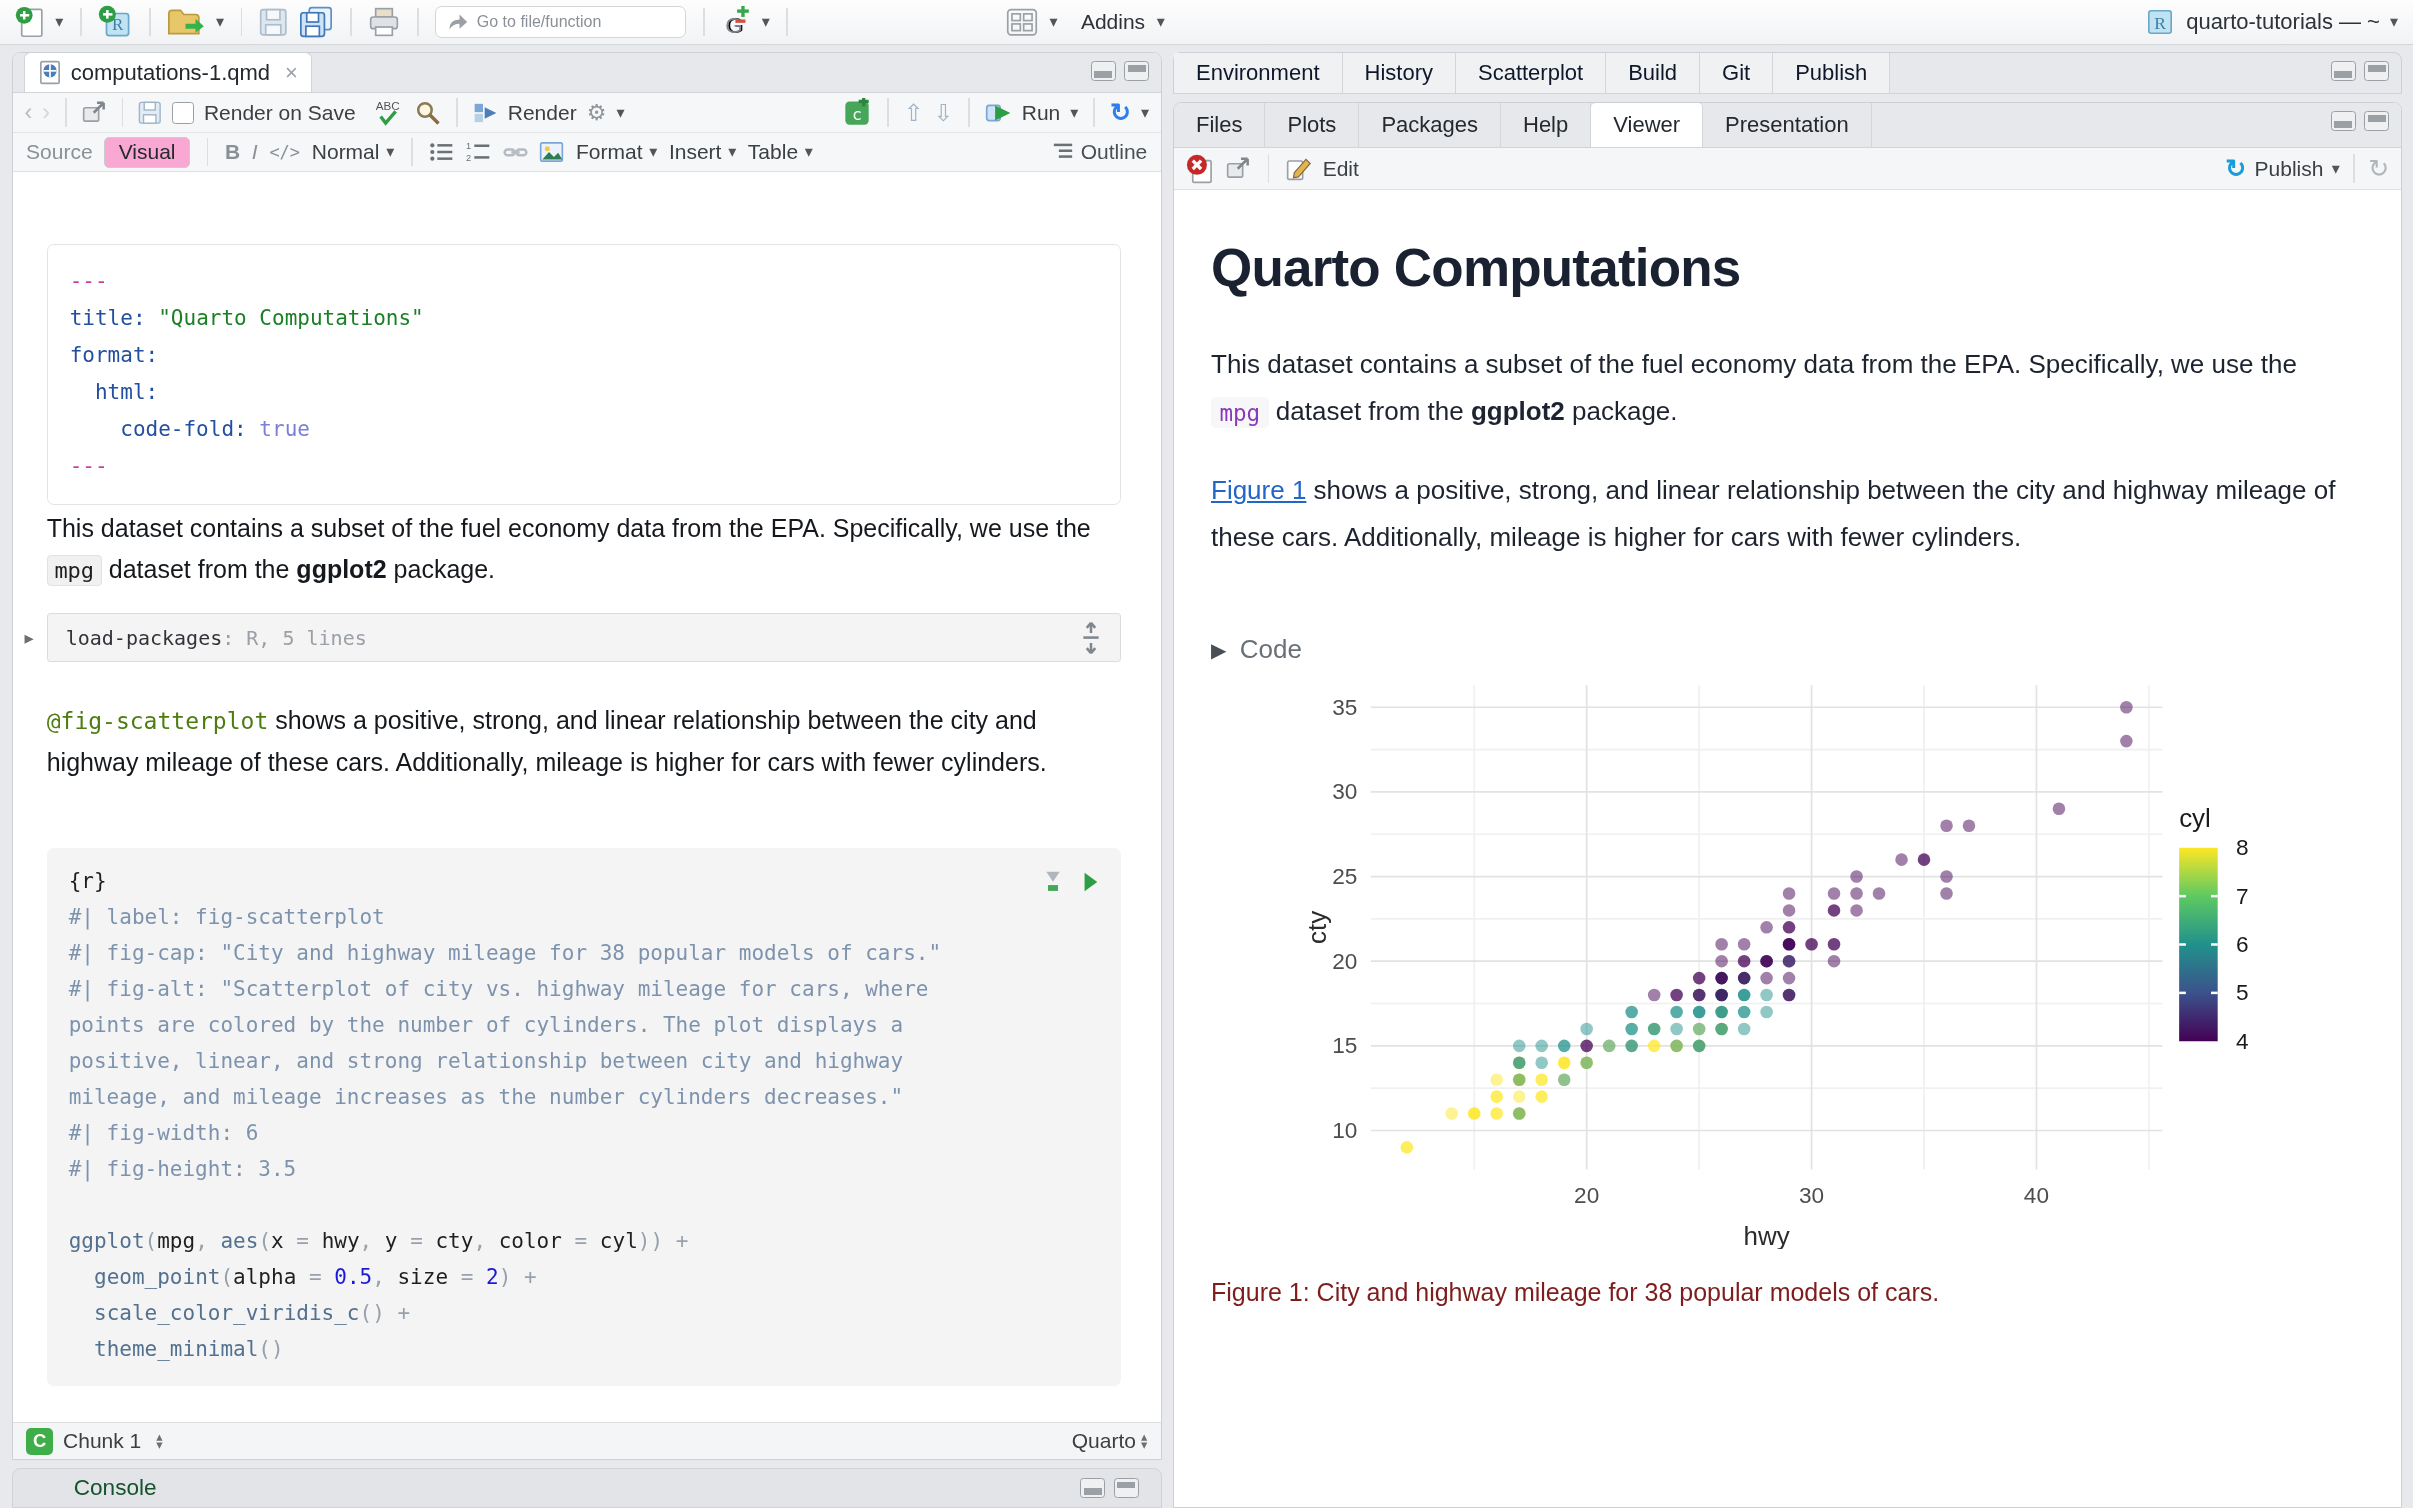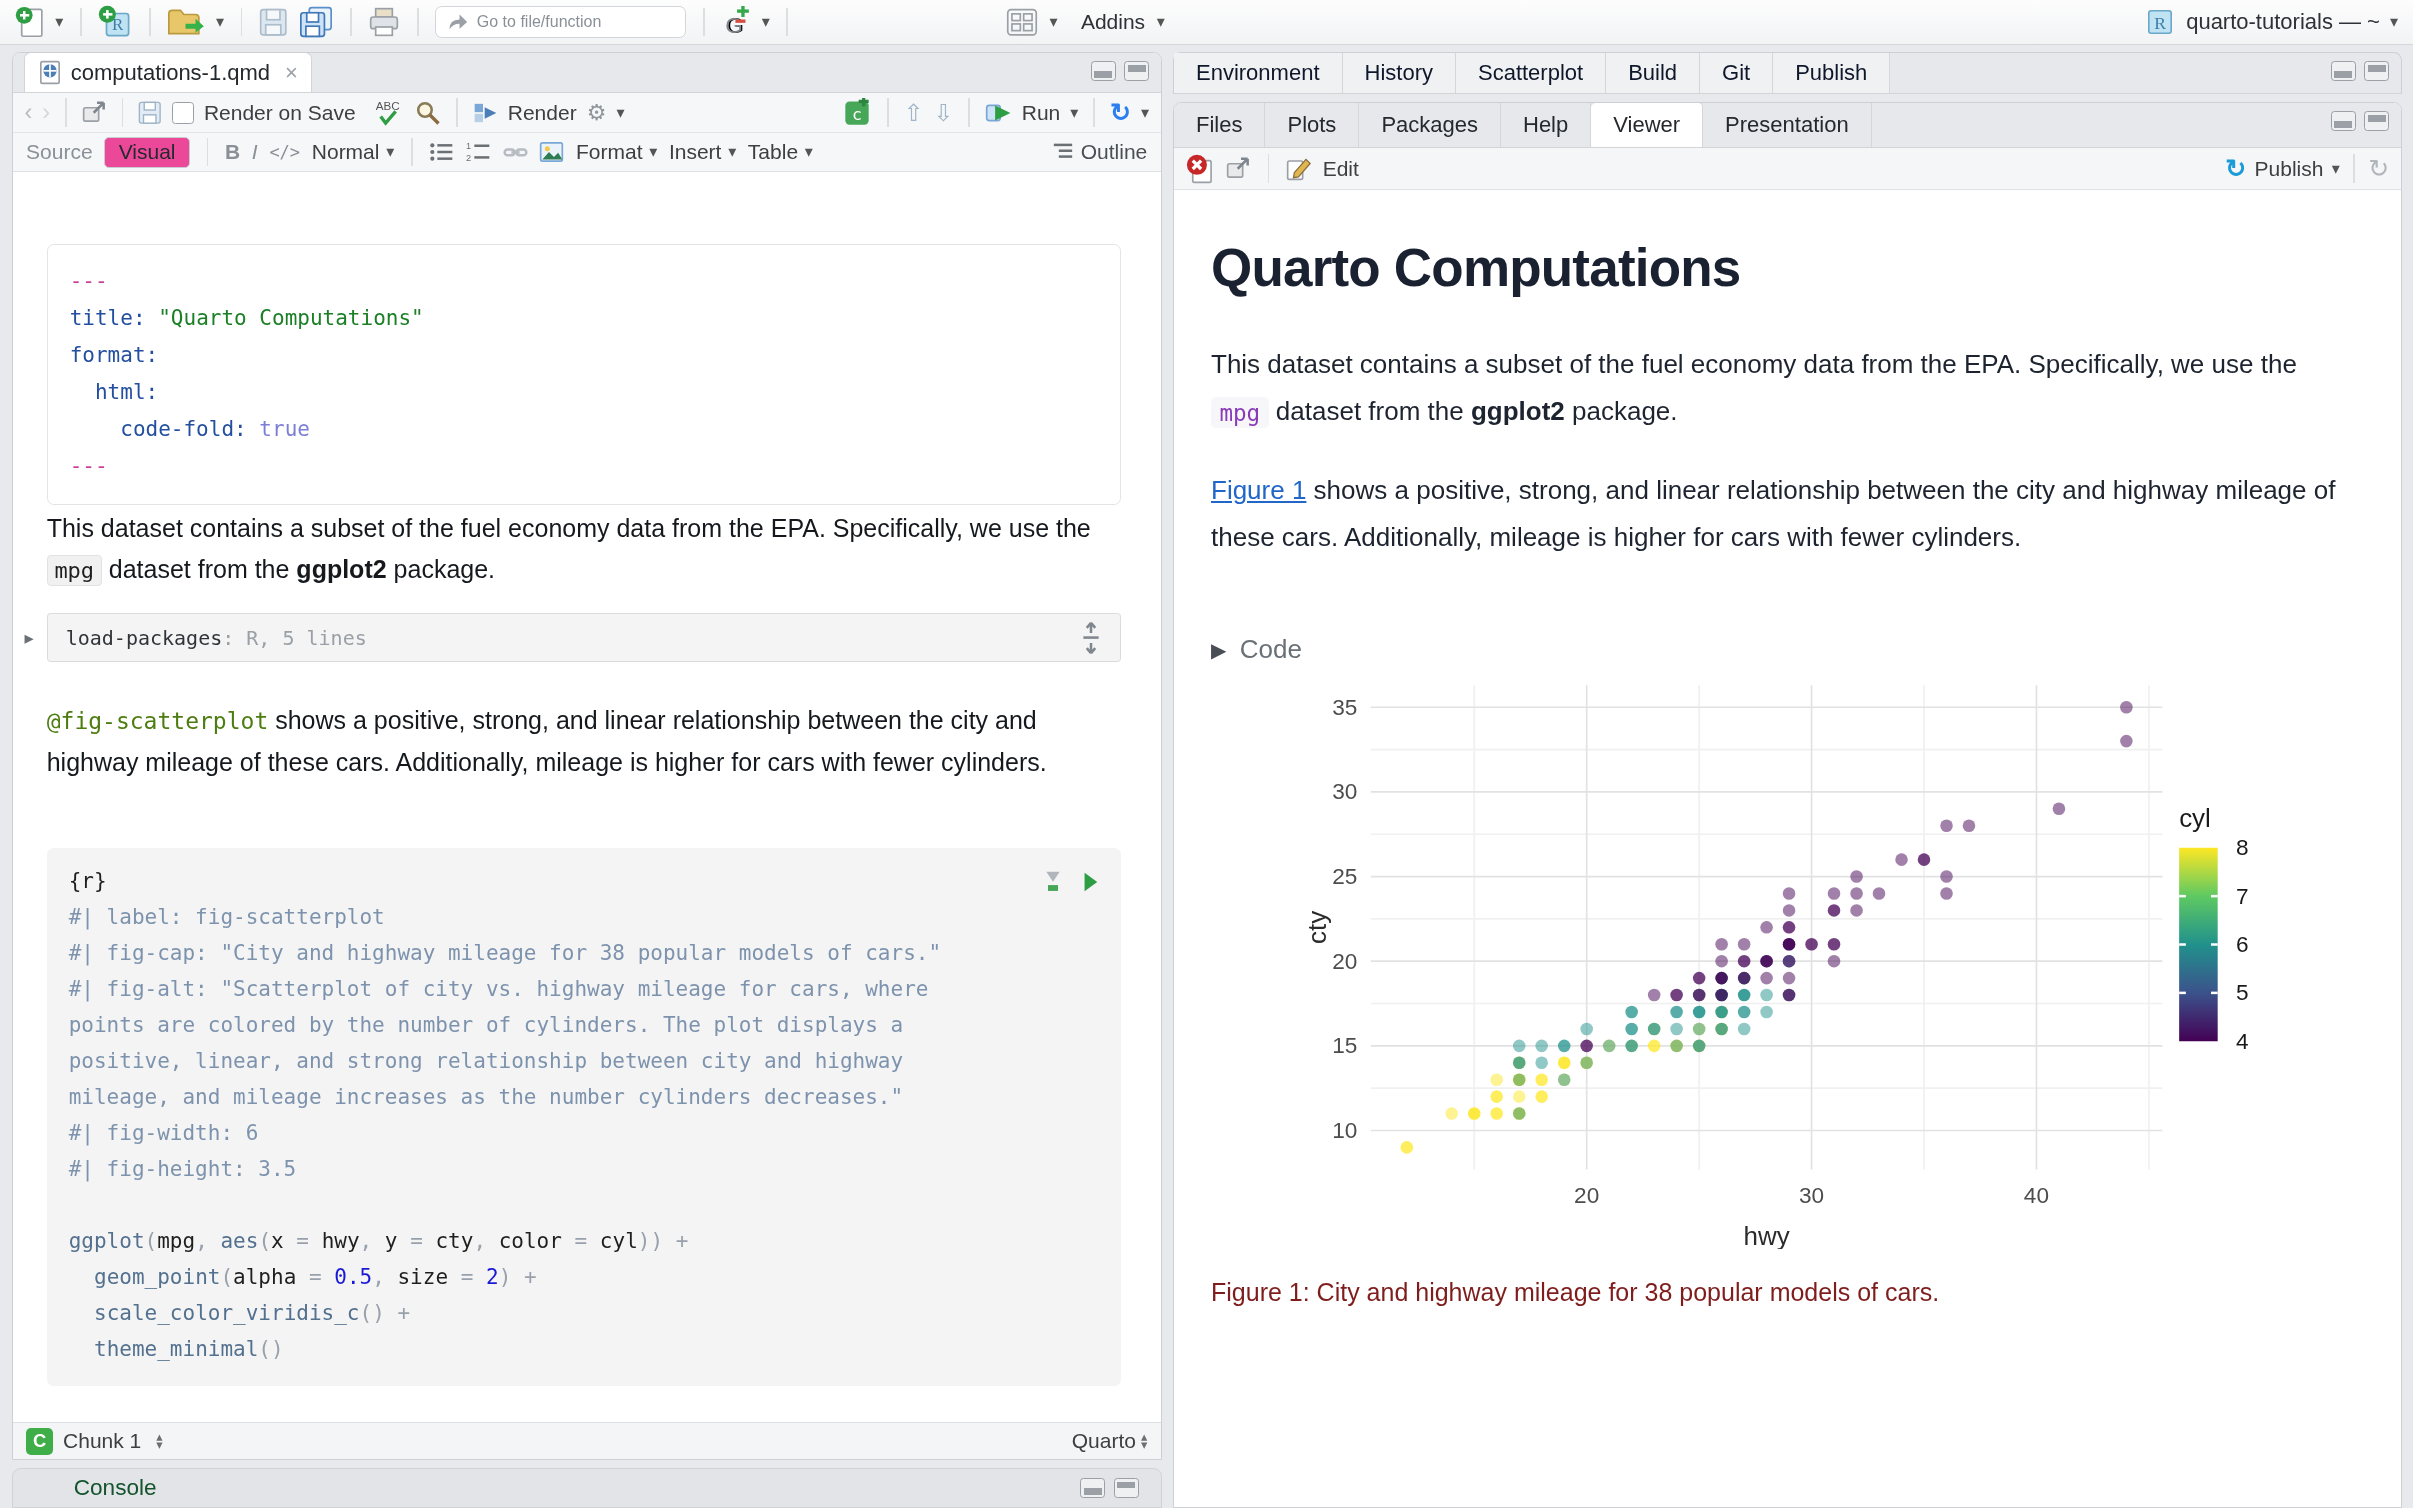--- a/index.html
+++ b/index.html
@@ -28,21 +28,21 @@
 
   
   #left-pane { left:11.7px; top:52px; width:1150px; height:1408px; }
   #editor-tabbar { height:40px; }
   #editor-tab { margin-left:11.7px; height:40px; background:#fff; border:1.7px solid #d2d5d8; border-bottom:none;
     border-radius:6.7px 6.7px 0 0; display:flex; align-items:center; gap:10px; padding:0 13.4px; font-size:22px; color:#24292e; }
   .close-x { color:#9aa0a6; font-size:22px; margin-left:5px; }
   #editor-toolbar { height:40px; background:#f6f7f9; border-bottom:1.7px solid #e2e4e7; display:flex; align-items:center; padding:0 11.7px; gap:10px; font-size:21px; color:#3c4043; }
   #format-bar { height:39px; background:#f6f7f9; border-bottom:1.7px solid #dfe1e4; display:flex; align-items:center; padding:0 13.4px; gap:11.7px; font-size:21px; color:#3c4043; }
   .fb-dim { color:#8a9097; }
-  #visual-toggle { background:#ec4899; border:1.7px solid #c9cdd1; border-radius:5px; padding:2.5px 13.4px; color:#24292e; }
+  #visual-toggle { background:#f9a8d4; border:1.7px solid #c9cdd1; border-radius:5px; padding:2.5px 13.4px; color:#24292e; }
   .dd { display:flex; align-items:center; gap:6.7px; }
   #outline-btn { margin-left:auto; display:flex; align-items:center; gap:6.7px; color:#4a4f55; }
 
   #editor-content { position:absolute; left:0; top:121px; width:100%; bottom:37px; background:#fff; overflow:hidden; }
   .mono { font-family:"DejaVu Sans Mono","Liberation Mono",monospace; }
 
   #yaml-box { position:absolute; left:34px; top:70px; width:1074px; border:1.7px solid #e2e4e6; border-radius:6.7px; padding:18.4px 22px; }
   .cline { font-family:"DejaVu Sans Mono","Liberation Mono",monospace; font-size:21px; line-height:37px; white-space:pre; }
   .seg-delim{ color:#cc3d99; } .seg-key{ color:#234fa0; } .seg-colon{ color:#234fa0; }
   .seg-str{ color:#1a7f25; } .seg-bool{ color:#7b7fd6; }

